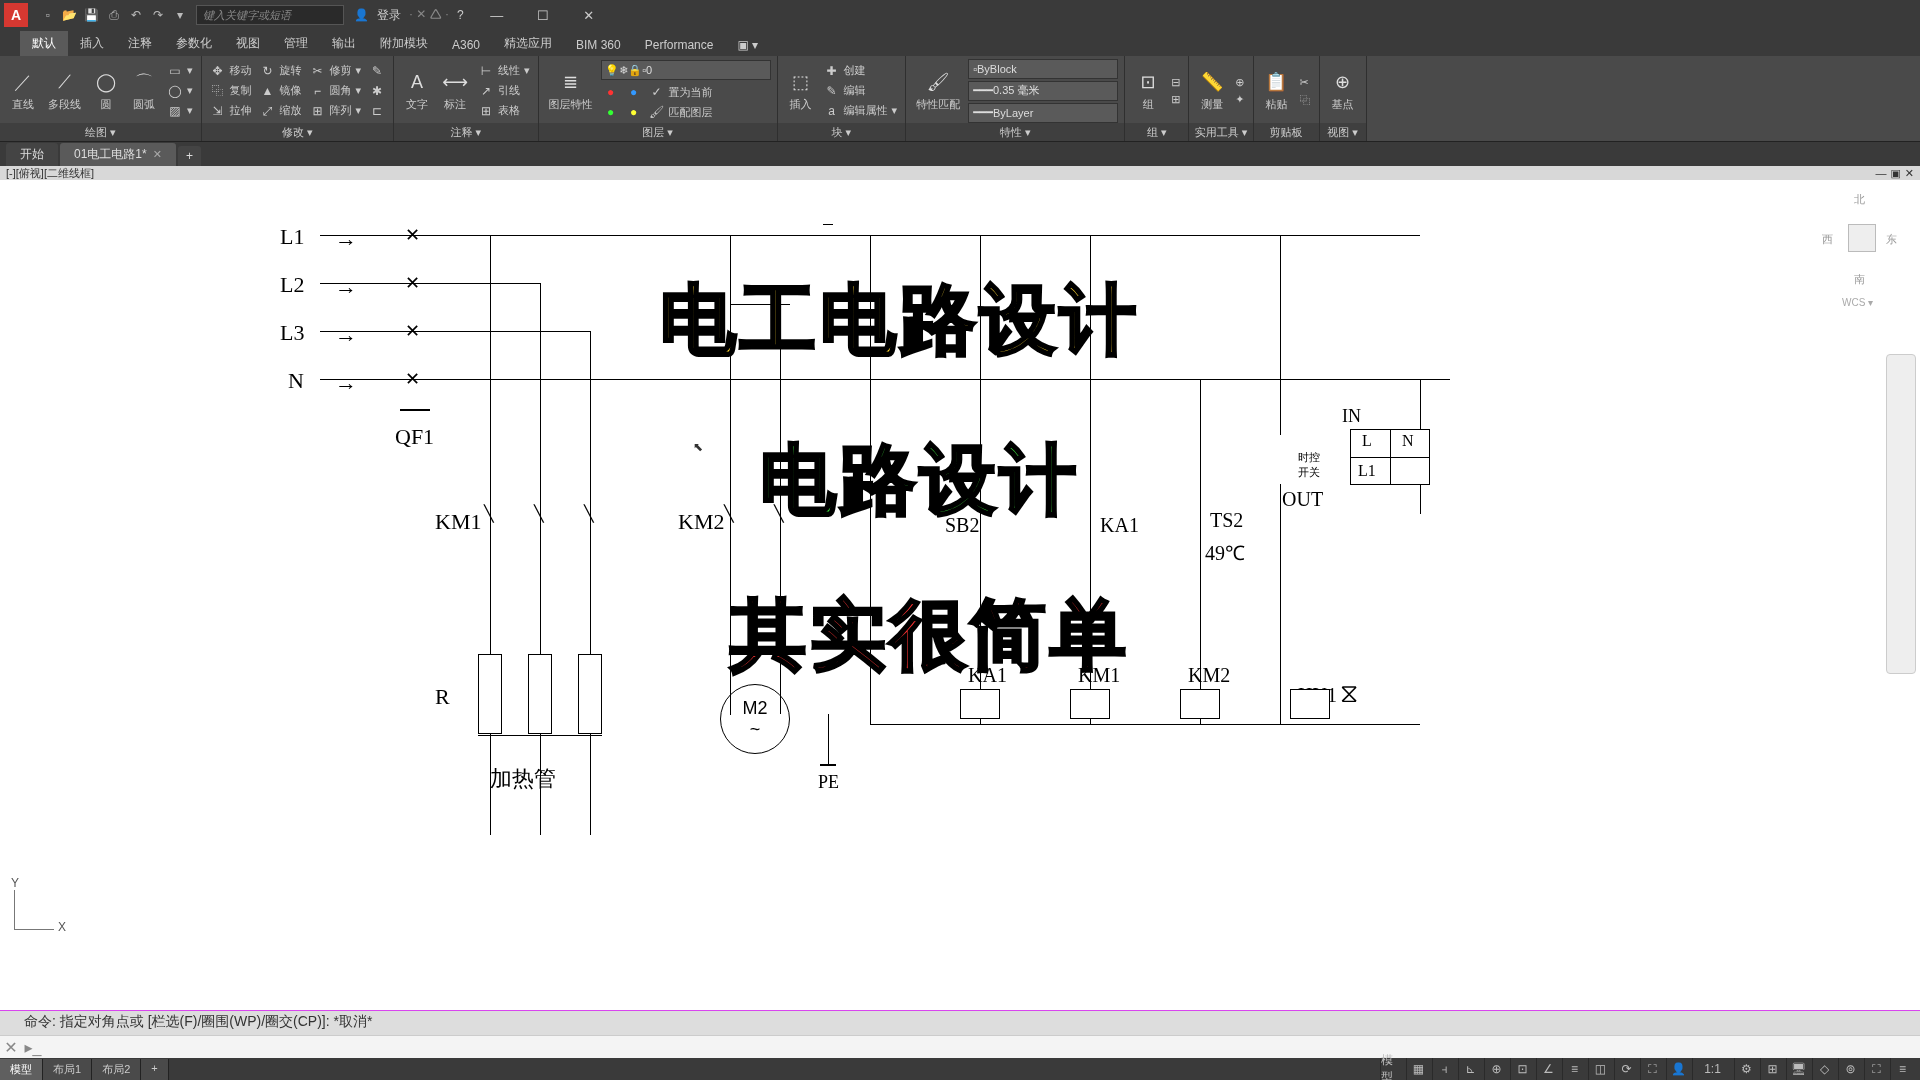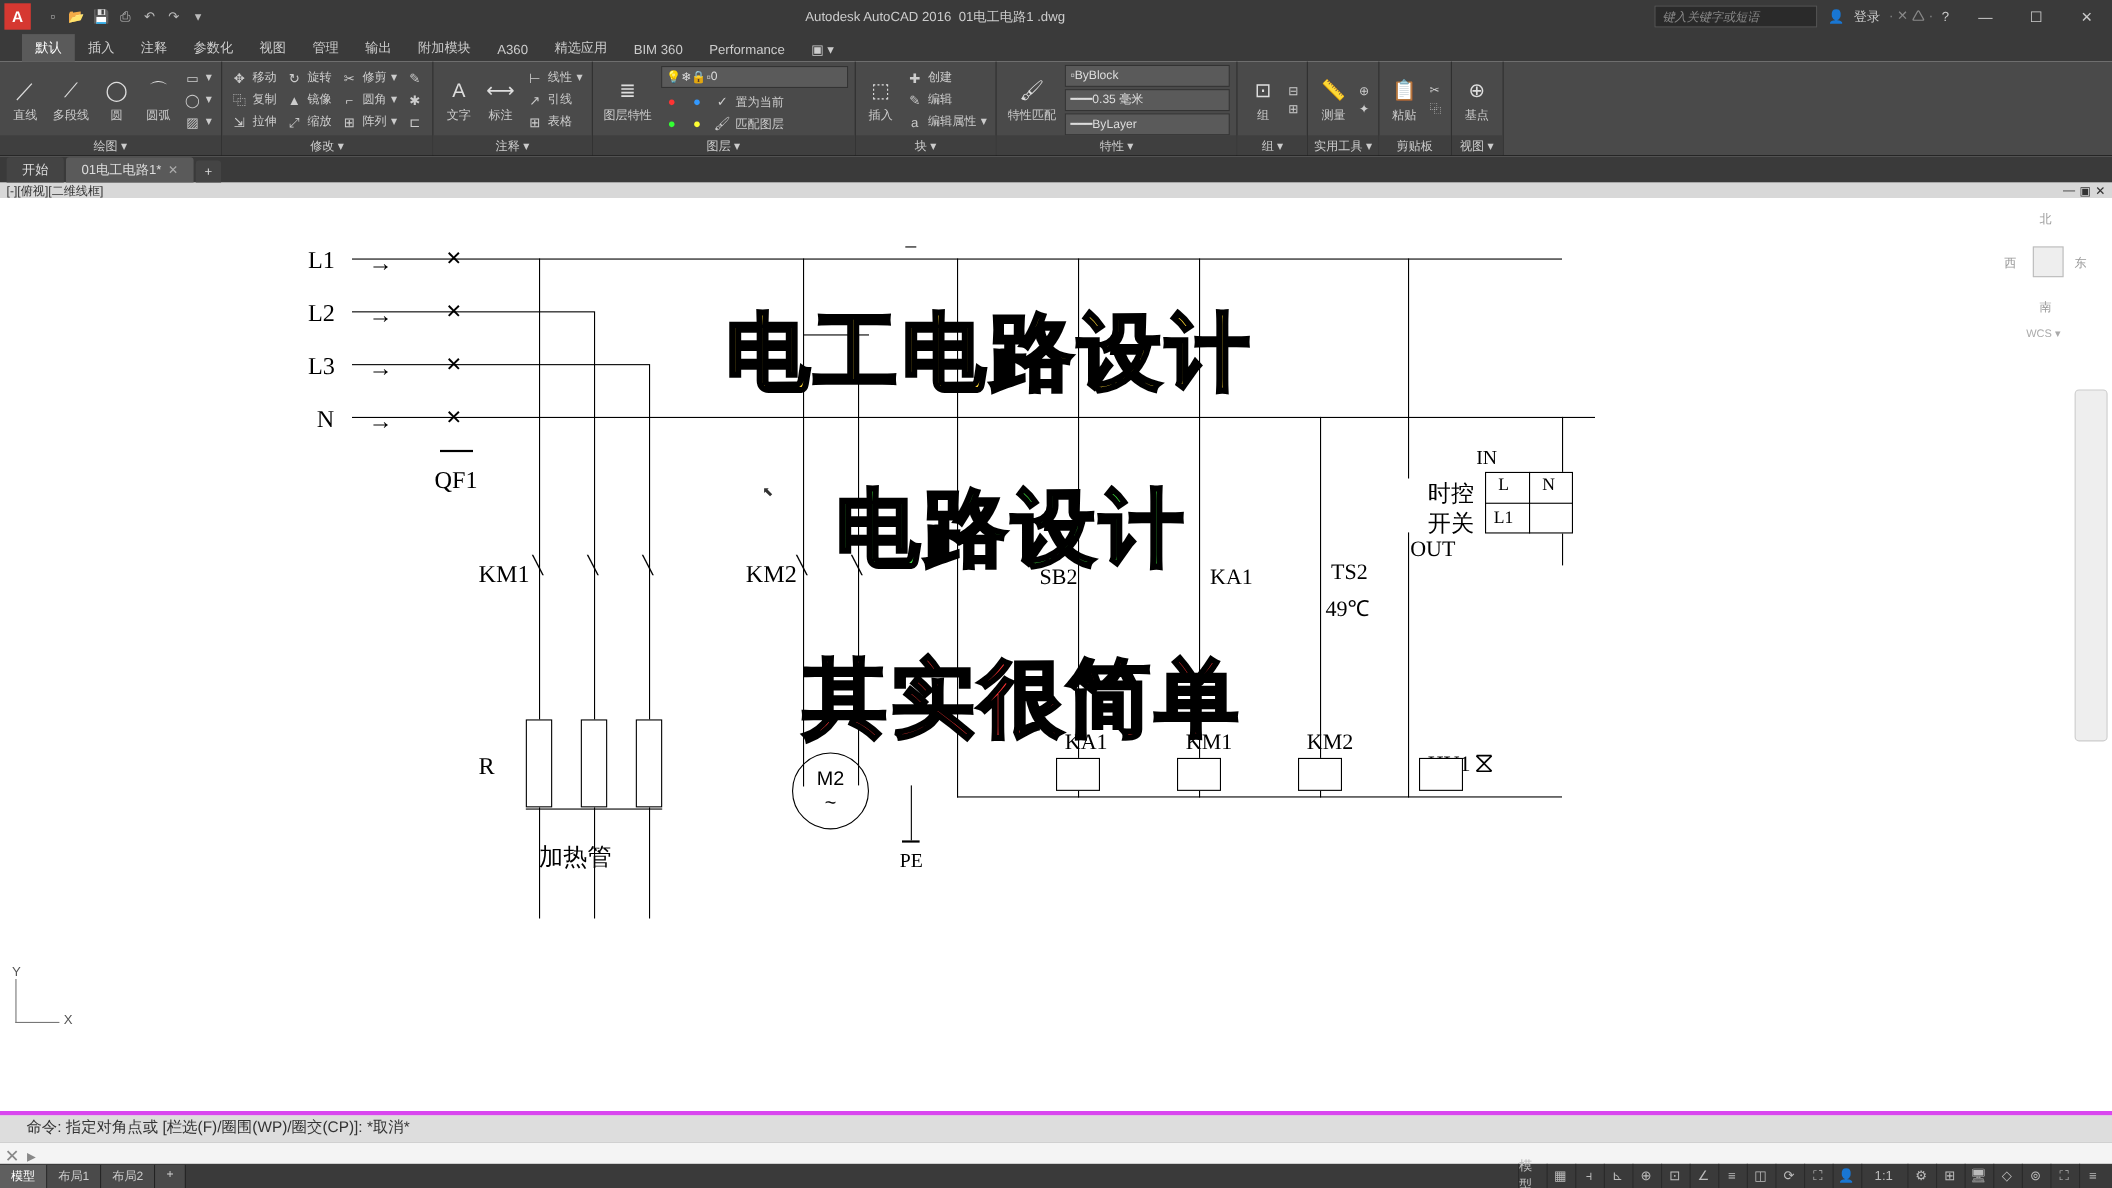--- a/index.html
+++ b/index.html
@@ -60,21 +60,21 @@
 
 .ovl { position:absolute; font-weight:900; text-align:center; -webkit-text-stroke:3px #000; font-family:"Microsoft YaHei",sans-serif; letter-spacing:4px; }
 .ov1 { top:270px; left:660px; font-size:76px; color:#ffd633; }
 .ov2 { top:430px; left:760px; font-size:76px; color:#3cdc3c; }
 .ov3 { top:585px; left:730px; font-size:76px; color:#ff3333; }
 
 
 .ucs { position:absolute; left:14px; bottom:80px; font-size:12px; color:#555; }
 
 
-.cmdarea { position:absolute; bottom:22px; left:0; right:0; height:48px; background:#e8e8e8; border-top:4px solid #d946ef; }
+.cmdarea { position:absolute; bottom:22px; left:0; right:0; height:48px; background:#e8e8e8; border-top:1px solid #d946ef; }
 .cmdhist { height:24px; font-size:14px; color:#333; padding:2px 10px 2px 24px; background:#ddd; }
 .cmdline { height:24px; display:flex; align-items:center; background:#f4f4f4; border-top:1px solid #ccc; }
 .cmdline .ci { width:22px; text-align:center; color:#888; }
 .cmdline input { flex:1; border:none; background:transparent; font-size:13px; color:#888; font-style:italic; outline:none; }
 
 
 .statusbar { position:absolute; bottom:0; left:0; right:0; height:22px; background:#3a3a3a; display:flex; align-items:center; color:#ccc; font-size:11px; }
 .statusbar .ltabs { display:flex; }
 .statusbar .ltab { padding:3px 10px; background:#4a4a4a; border-right:1px solid #222; cursor:pointer; }
 .statusbar .ltab.active { background:#5f5f5f; color:#fff; }
@@ -90,23 +90,20 @@
 <div class="titlebar">
   <div class="logo">A</div>
   <div class="qat">
     <div class="ico">▫</div>
     <div class="ico">📂</div>
     <div class="ico">💾</div>
     <div class="ico">⎙</div>
     <div class="ico">↶</div>
     <div class="ico">↷</div>
     <div class="ico">▾</div>
-  </div>
-  <div class="ttext">
-    <span>Autodesk AutoCAD 2016</span>&nbsp;&nbsp;<span>01电工电路1 .dwg</span>
   </div>
   <div class="searchbox">键入关键字或短语</div>
   <div class="rblock">
     <span>👤</span>
     <span>登录</span>
     <span style="color:#888">· ✕ 🛆 ·</span>
     <span>?</span>
   </div>
   <div class="winbtns">
     <div class="winbtn">—</div>
@@ -456,21 +453,21 @@
     <div class="hl" style="top:500px;left:590px;width:550px"></div>
 
     <div class="lbl" style="top:182px;left:1062px;font-size:18px">IN</div>
     <div class="box" style="top:205px;left:1070px;width:80px;height:56px"></div>
     <div class="hl" style="top:233px;left:1070px;width:80px"></div>
     <div class="vl" style="top:205px;left:1110px;height:56px"></div>
     <div class="lbl" style="top:208px;left:1082px;font-size:16px">L</div>
     <div class="lbl" style="top:208px;left:1122px;font-size:16px">N</div>
     <div class="lbl" style="top:238px;left:1078px;font-size:16px">L1</div>
     <div class="lbl" style="top:264px;left:1002px;font-size:20px">OUT</div>
-    <div class="lbl" style="top:210px;left:1018px;font-size:21px;white-space:pre">时控
+    <div class="lbl" style="top:226px;left:1018px;font-size:11px;white-space:pre">时控
 开关</div>
   </div>
 
   <div class="viewcube">
     <div style="top:0;left:32px">北</div>
     <div style="top:40px;left:0">西</div>
     <div style="top:40px;left:64px">东</div>
     <div style="top:80px;left:32px">南</div>
     <div style="top:32px;left:26px;width:28px;height:28px;border:1px solid #bbb;background:#eee"></div>
     <div style="top:105px;left:20px;font-size:10px;color:#aaa">WCS ▾</div>

